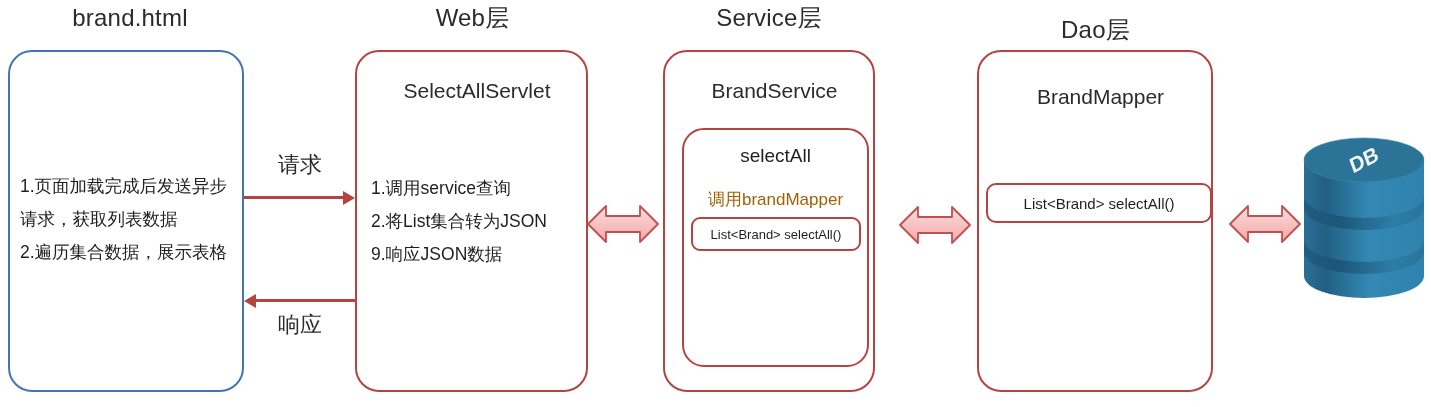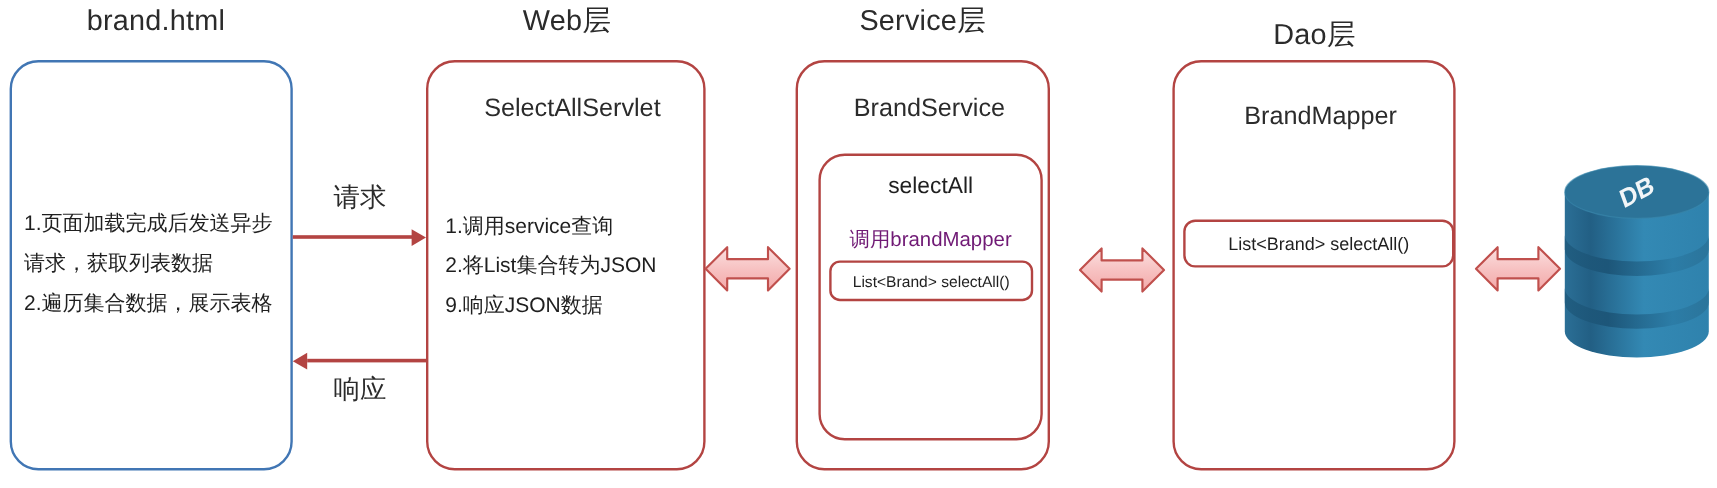--- a/index.html
+++ b/index.html
@@ -178,21 +178,21 @@
   <div class="layer-box red" style="left:663px; top:50px; width:212px; height:342px;">
     <div class="box-heading" style="top:26px;">
       <span>BrandService</span>
     </div>
   </div>
 
   <div class="inner-box" style="left:682px; top:116px; width:187px; height:239px;">
     <div class="center-text" style="top:15px; font-size:19px; color:#1f1f1f;">
       <span>selectAll</span>
     </div>
-    <div class="center-text" style="top:58px; font-size:17px; color:#701a75;">
+    <div class="center-text" style="top:58px; font-size:17px; color:#a16207;">
       <span>调用brandMapper</span>
     </div>
   </div>
 
   <div class="sig-box small" style="left:691px; top:217px; width:170px; height:34px;">
     <span>List&lt;Brand&gt; selectAll()</span>
   </div>
 
   <div class="dbl-arrow" style="left:898px; top:202px;">
     <svg width="74" height="46" viewBox="0 0 74 46">

